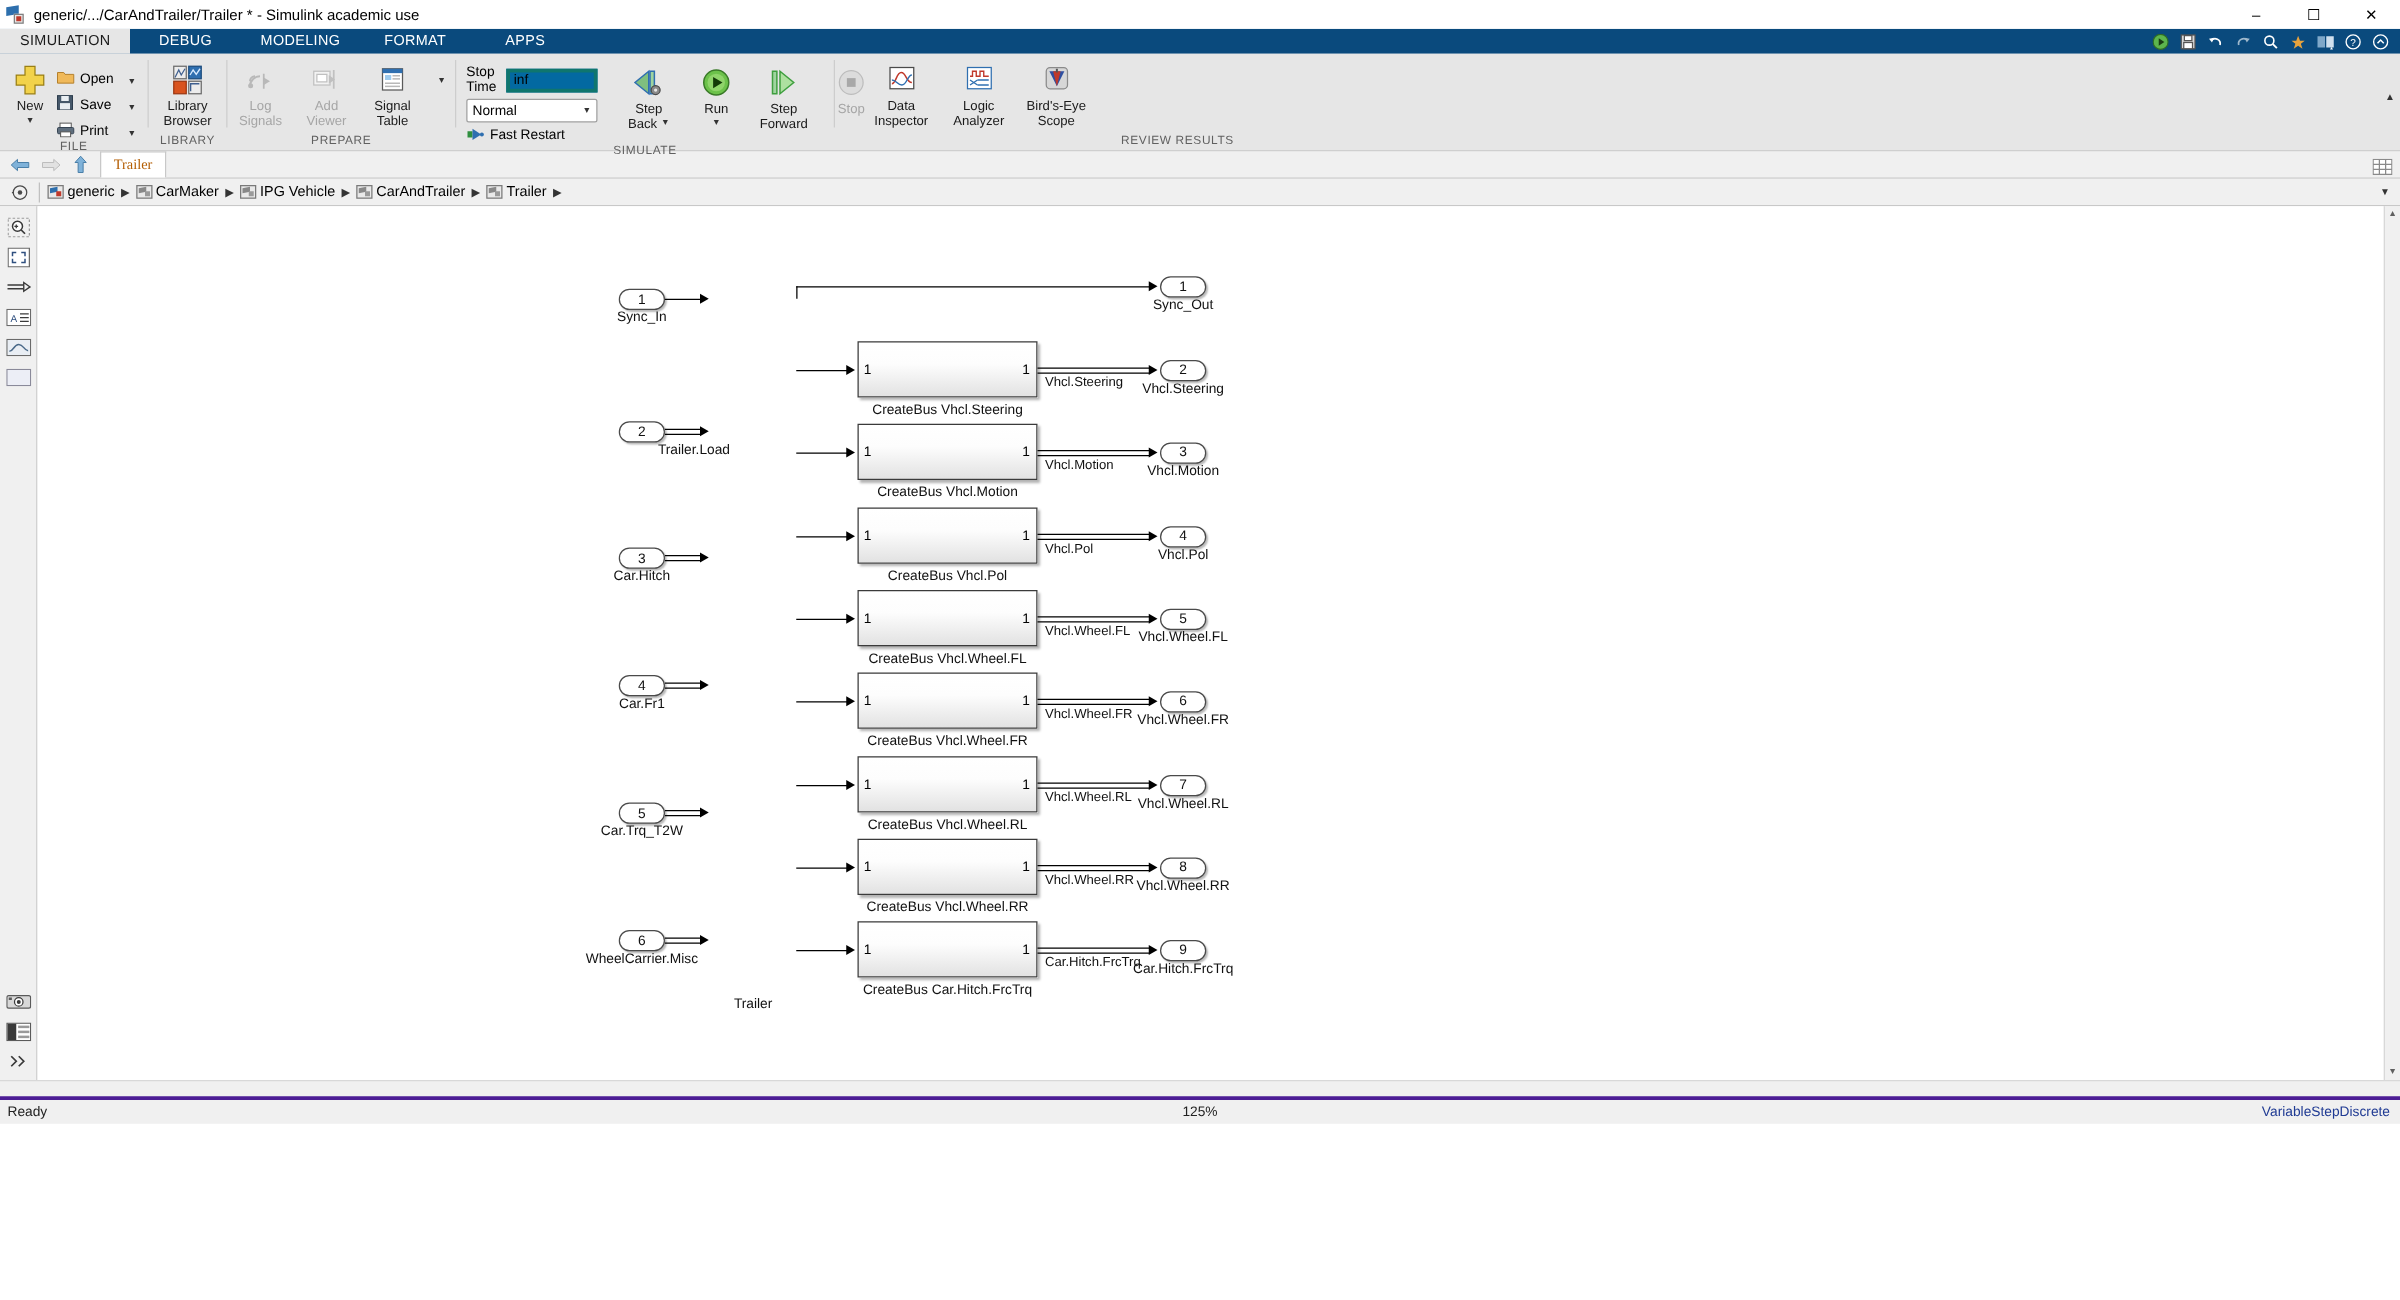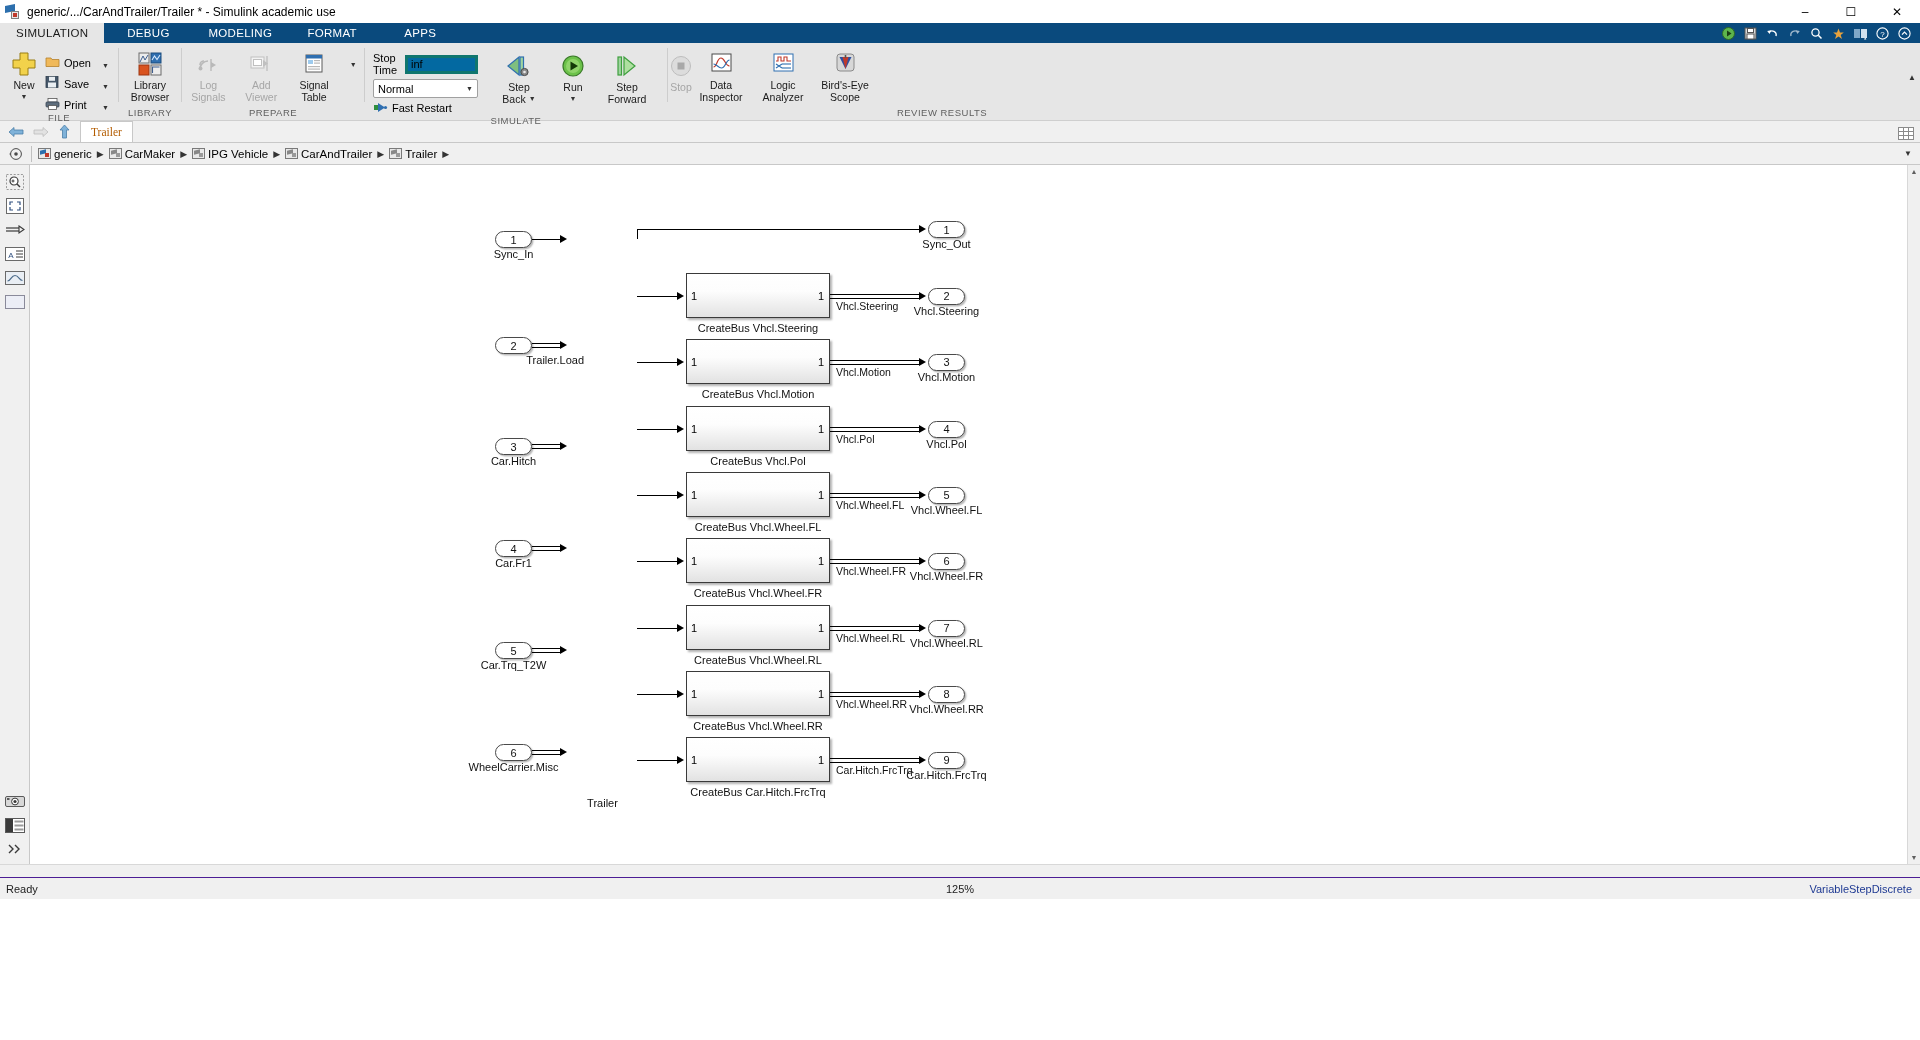--- a/index.html
+++ b/index.html
@@ -198,21 +198,21 @@
   .wire { position: absolute; background: #000; }
   .wire.h { height: 1px; }
   .arrow {
     position: absolute; width: 0; height: 0;
     border-top: 4px solid transparent; border-bottom: 4px solid transparent;
     border-left: 7px solid #000;
   }
 
   
   .statusbar {
-    height: 22px; background: #f0f0f0; border-top: 1px solid #4c1d95;
+    height: 22px; background: #f0f0f0; border-top: 3px solid #4c1d95;
     display: flex; align-items: center; font-size: 11px; color: #222;
     position: relative;
   }
   .status-ready { padding-left: 6px; }
   .status-zoom { position: absolute; left: 50%; transform: translateX(-50%); }
   .status-solver { position: absolute; right: 8px; color: #1f3a93; }
 
   svg { display: block; }
 </style>
 </head>

